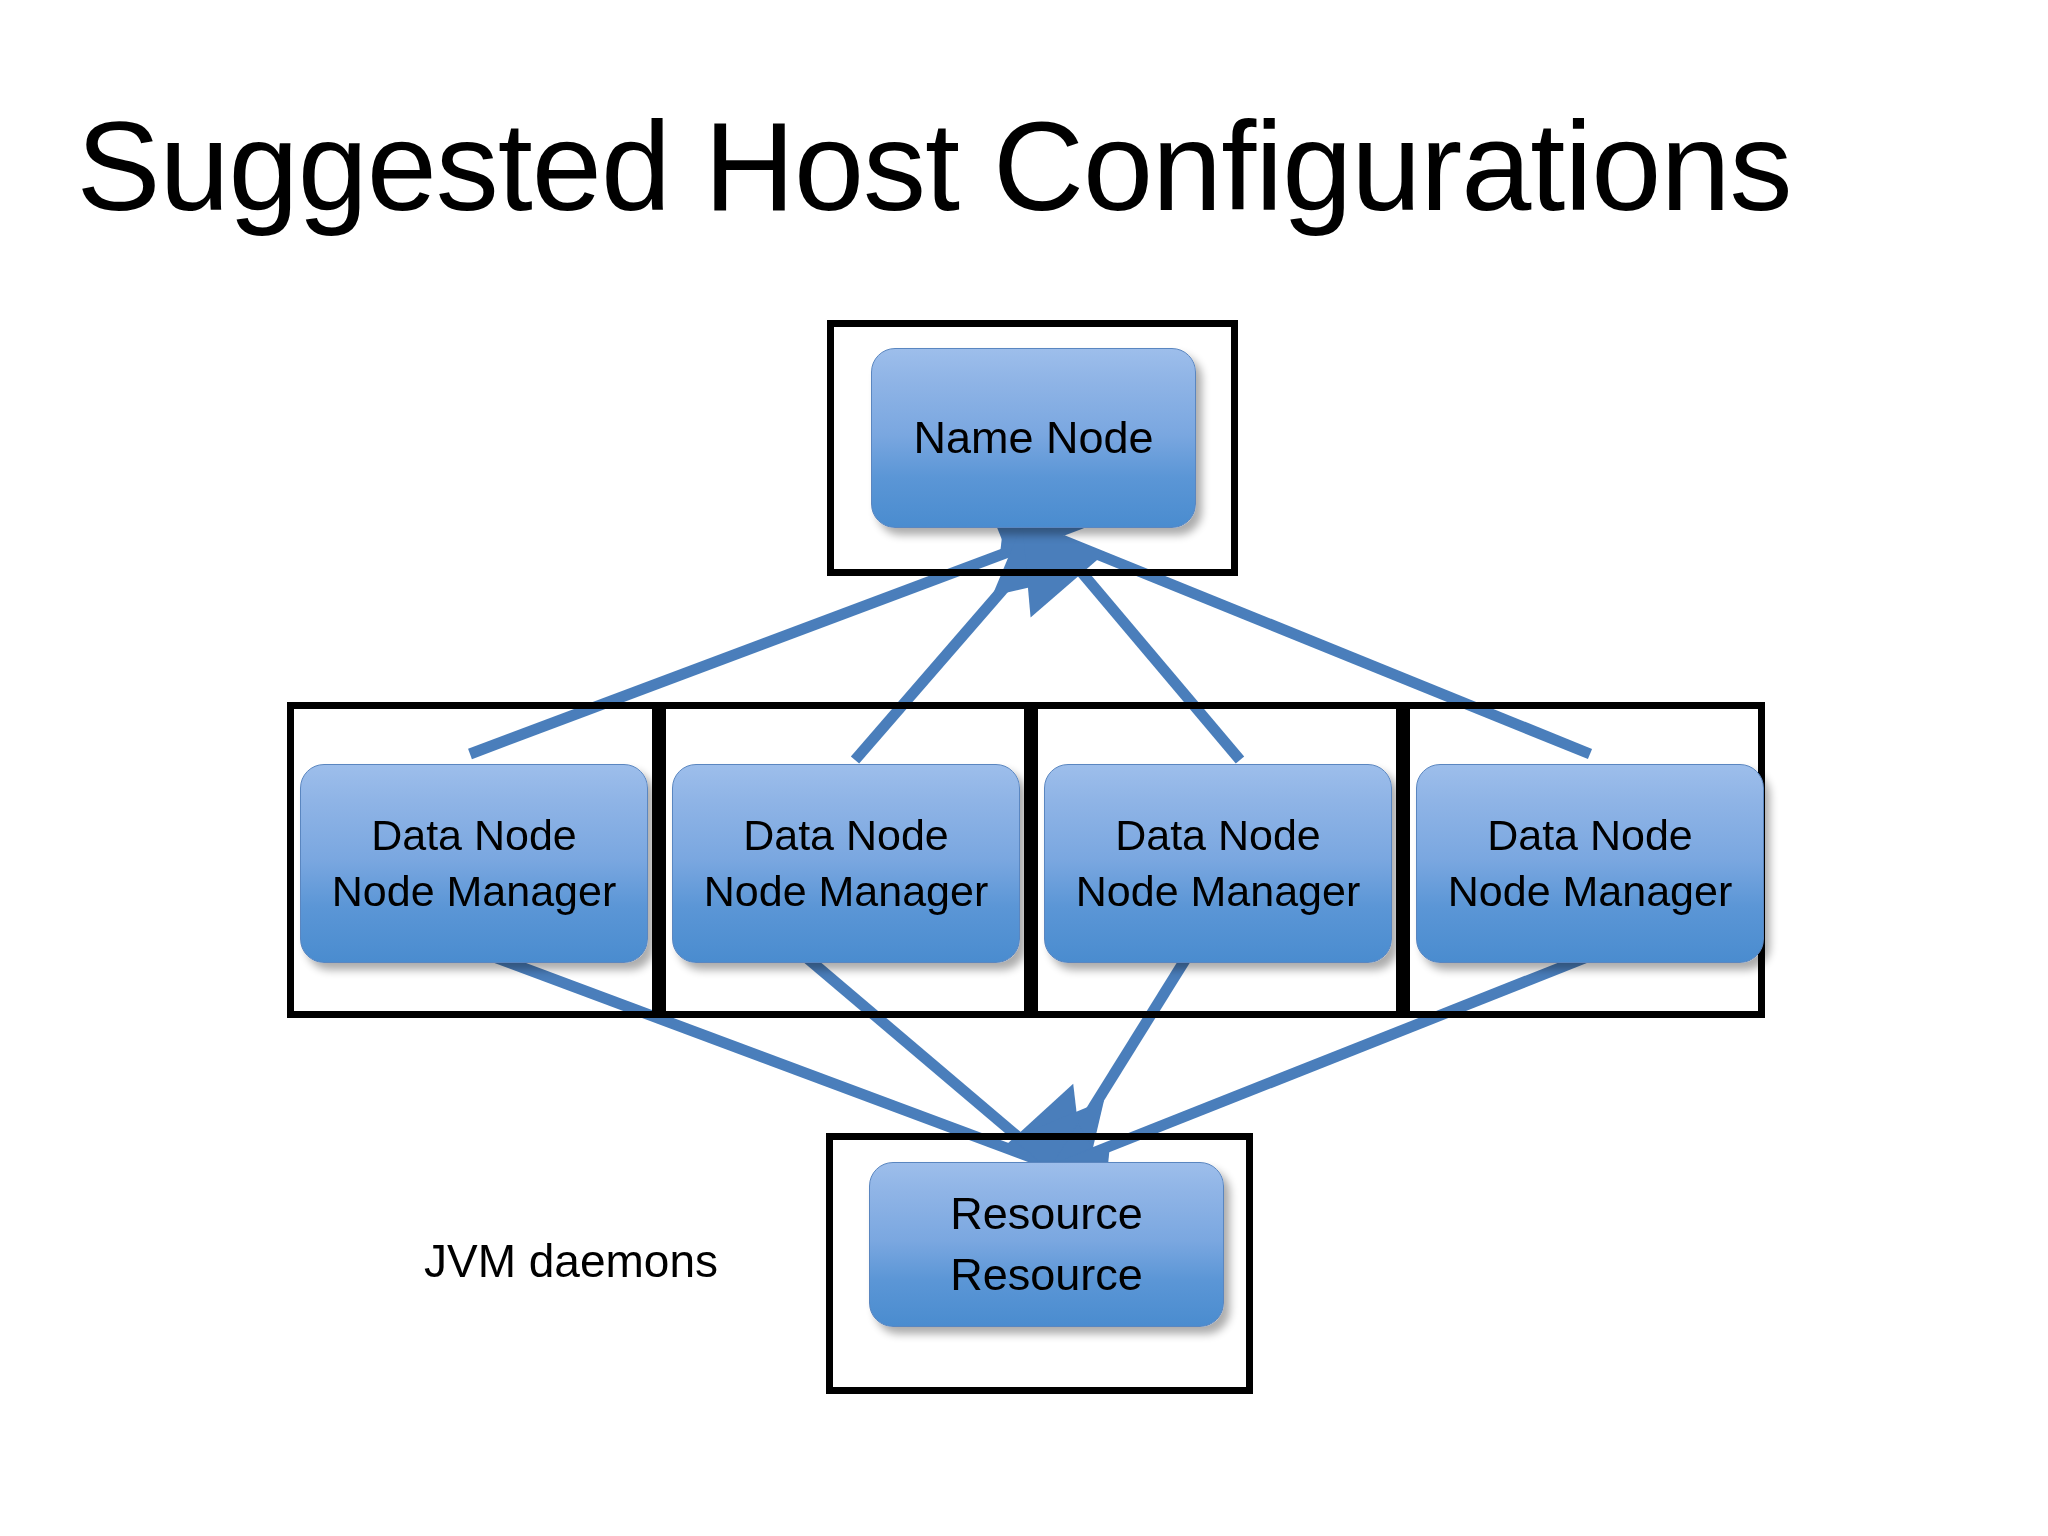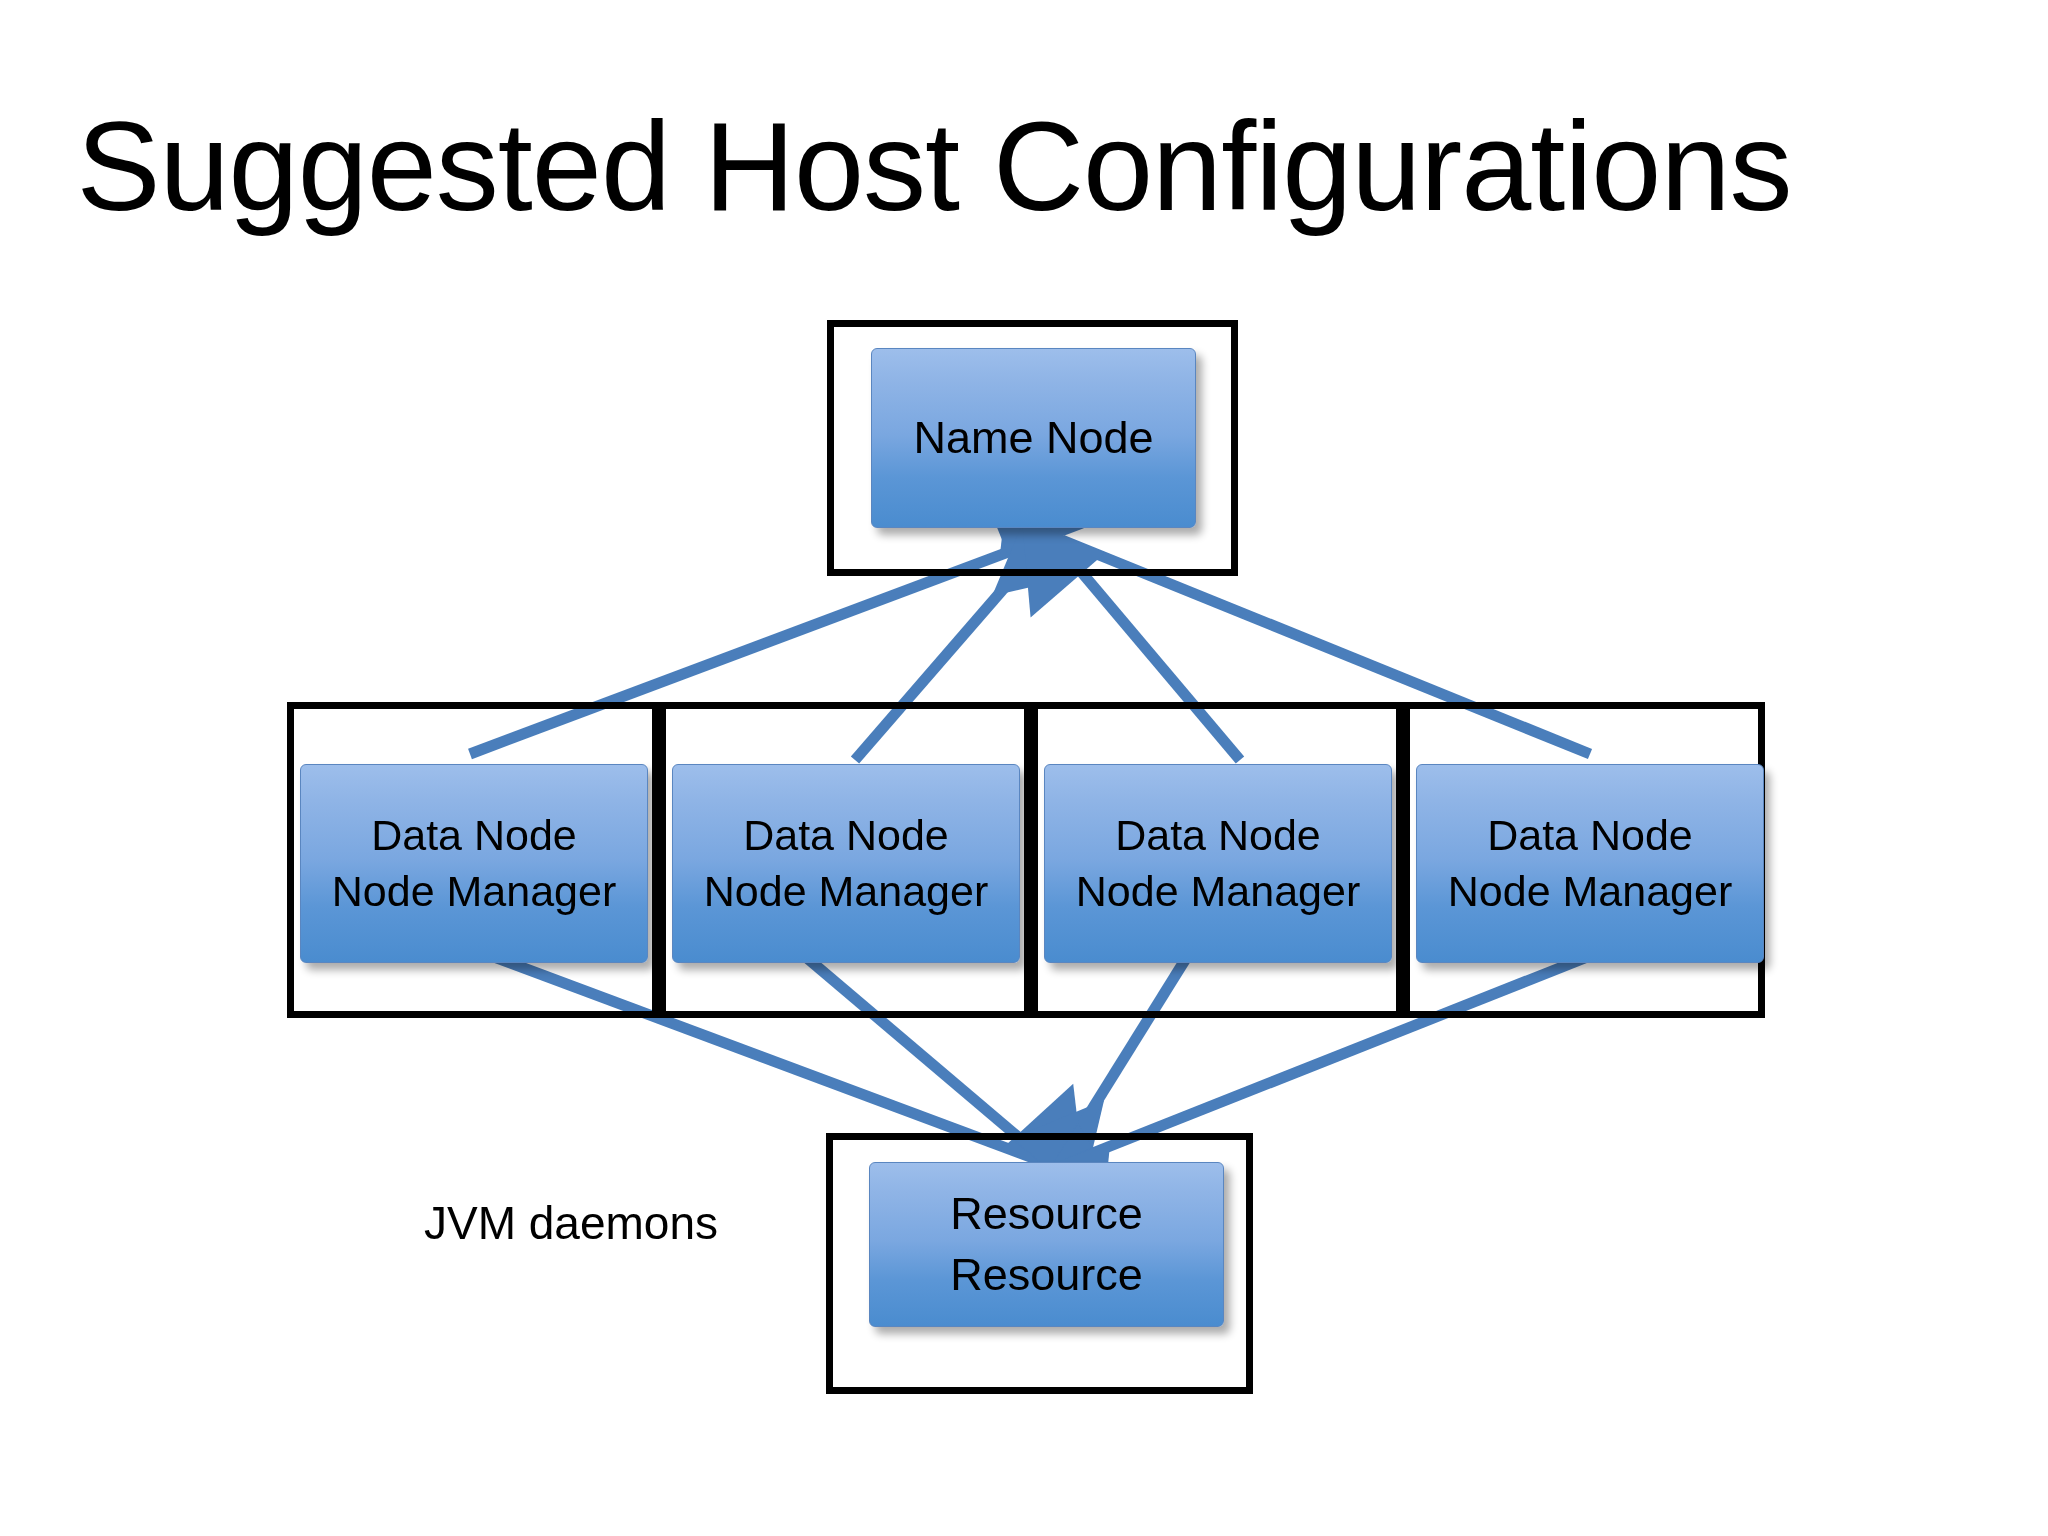--- a/index.html
+++ b/index.html
@@ -47,21 +47,21 @@
     position: absolute;
     box-sizing: border-box;
     border: 7px solid #000000;
     background: transparent;
   }
 
   
   .daemon-box {
     position: absolute;
     box-sizing: border-box;
-    border-radius: 6px;
+    border-radius: 24px;
     border: 1px solid #5a86c0;
     background: linear-gradient(to bottom,
                 #9dbeeb 0%,
                 #8fb4e6 18%,
                 #7aa7e0 48%,
                 #5b96d6 72%,
                 #4a8ccf 100%);
     box-shadow: 6px 7px 9px rgba(0,0,0,0.33);
     display: flex;
     flex-direction: column;
@@ -97,21 +97,21 @@
 
   
   #resource-manager-host   { left: 826px;  top: 1133px; width: 427px; height: 261px; }
   #resource-manager-daemon { left: 869px;  top: 1162px; width: 355px; height: 165px;
                              font-size: 45px; line-height: 1.35; }
 
   
   #jvm-daemons-label {
     position: absolute;
     left: 424px;
-    top: 1196px;
+    top: 1234px;
     font-family: "Liberation Sans", sans-serif;
     font-size: 46px;
     font-weight: 400;
     color: #000000;
     white-space: nowrap;
   }
 </style>
 </head>
 <body>
 

